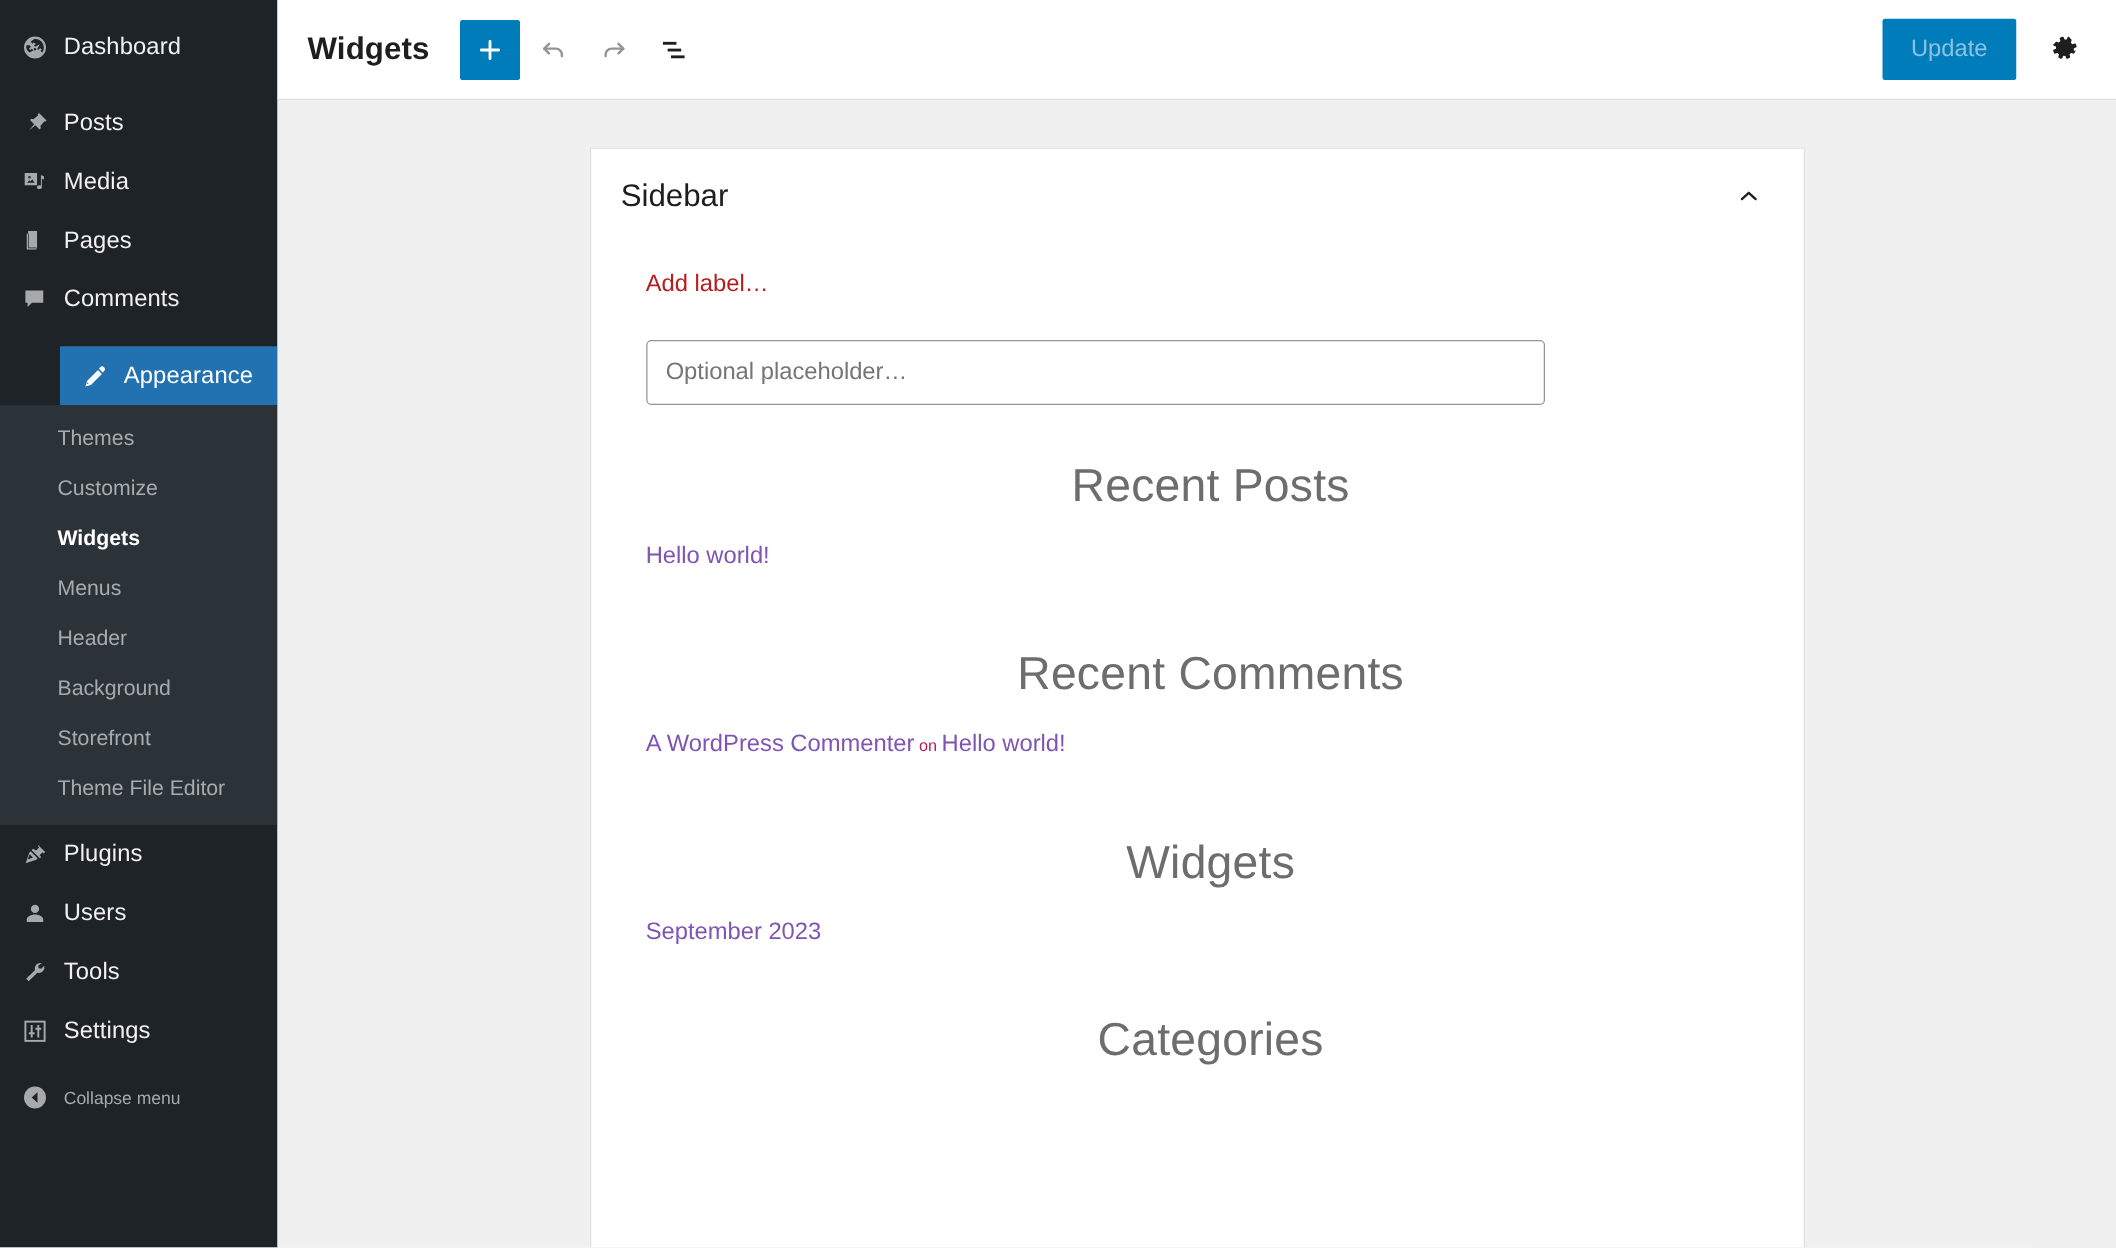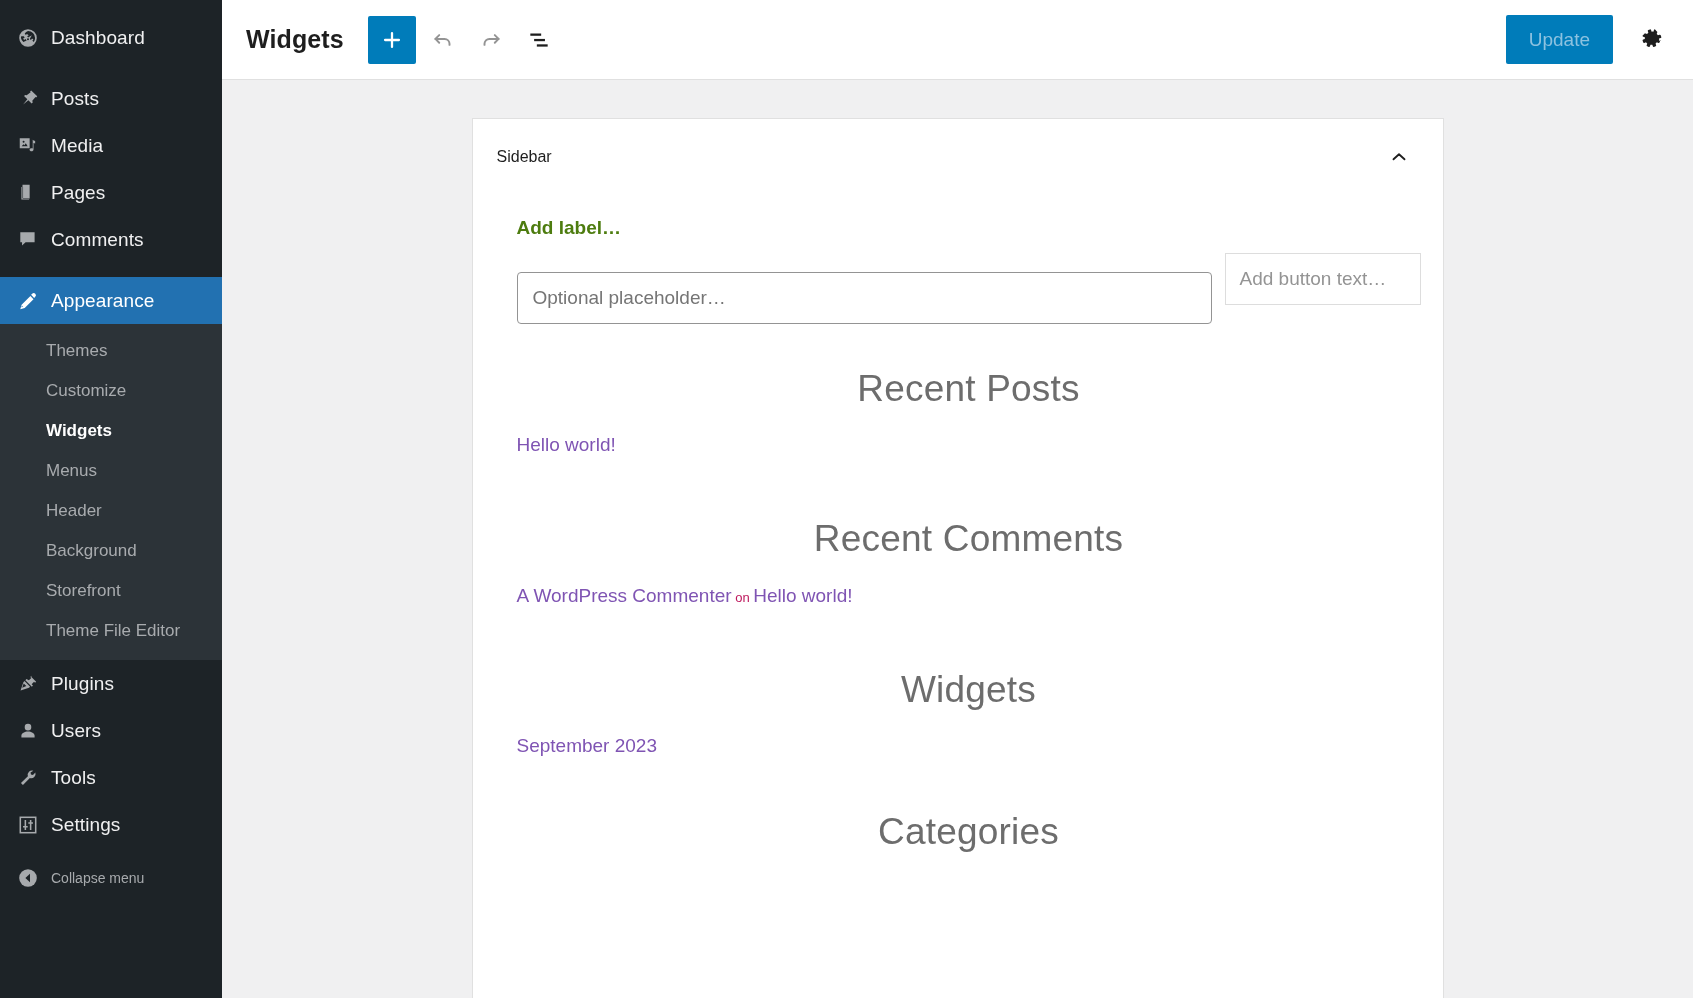--- a/index.html
+++ b/index.html
@@ -39,20 +39,21 @@
     display: flex;
     align-items: center;
     justify-content: center;
     color: #a7aaad;
   }
   .menu-top .mlabel { padding-left: 5px; letter-spacing: .1px; }
   .menu-top.current {
     background: #2271b1;
     color: #fff;
     font-weight: 400;
+    margin-left: 48px;
   }
   .menu-top.current .mi { color: #fff; }
   .menu-top.current::after {
     content: "";
     position: absolute;
     right: -8px; top: 50%;
     transform: translateY(-50%);
     border-top: 8px solid transparent;
     border-bottom: 8px solid transparent;
     border-right: 8px solid #f0f0f1;
@@ -162,38 +163,38 @@
     min-height: 900px;
     padding: 0 22px;
   }
   .wa-header {
     display: flex;
     align-items: center;
     height: 76px;
     padding: 0 2px;
   }
   .wa-title {
-    font-size: 16px;
+    font-size: 25px;
     color: #1e1e1e;
   }
   .wa-spacer { flex: 1; }
   .chevron-btn {
     width: 40px; height: 40px;
     display: flex; align-items: center; justify-content: center;
     background: none; border: none; cursor: pointer;
     color: #1e1e1e;
   }
 
   .wa-body { padding: 22px 0 0 22px; }
 
   .search-block { margin-bottom: 42px; }
   .add-label {
     font-size: 19px;
-    font-weight: bold;
-    color: #4d7c0f;
+    font-weight: normal;
+    color: #b91c1c;
     margin-bottom: 14px;
   }
   .search-row { display: flex; align-items: stretch; }
   .search-input {
     flex: 1;
     max-width: 719px;
     height: 52px;
     border: 1px solid #949494;
     border-radius: 4px;
     padding: 0 15px;
@@ -422,21 +423,20 @@
               </svg>
           </button>
         </div>
 
         <div class="wa-body">
 
           <div class="search-block">
             <div class="add-label">Add label…</div>
             <div class="search-row">
               <input class="search-input" type="text" value="" placeholder="Optional placeholder…" style="">
-              <div class="search-button-field">Add button text…</div>
             </div>
           </div>
 
           <div class="wg-block">
             <h2 class="wg-heading">Recent Posts</h2>
             <ul class="wg-list">
               <li>
                 <span class="wg-link">Hello world!</span>
               </li>
             </ul>

